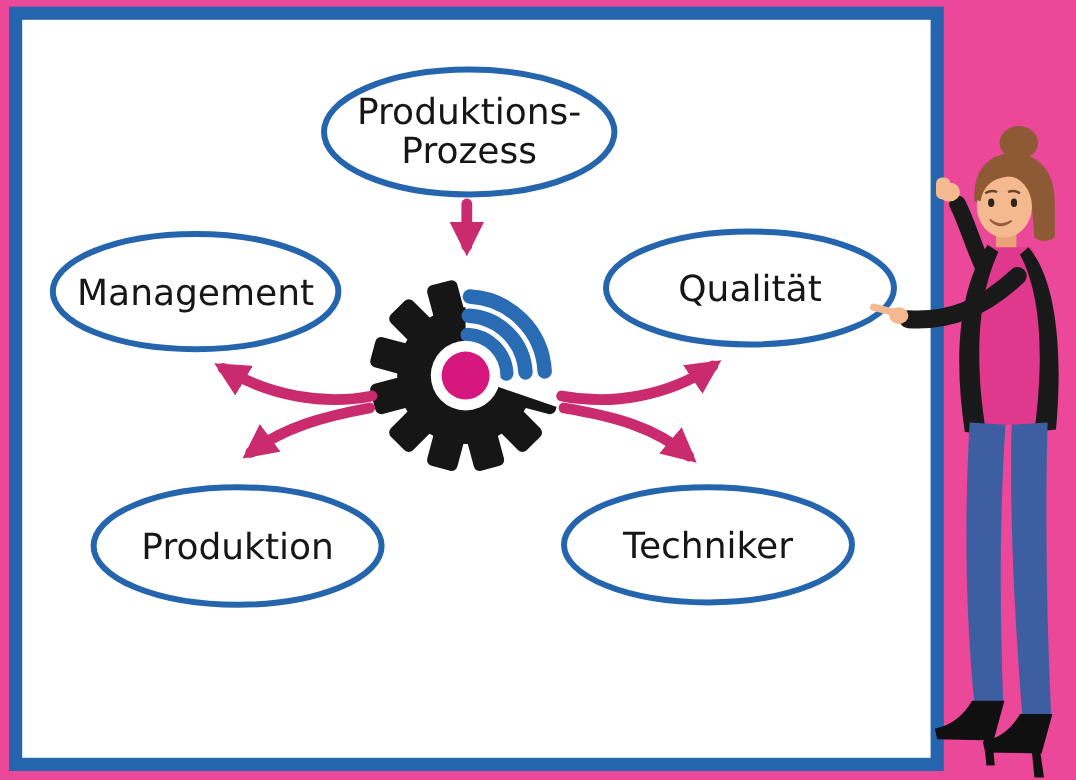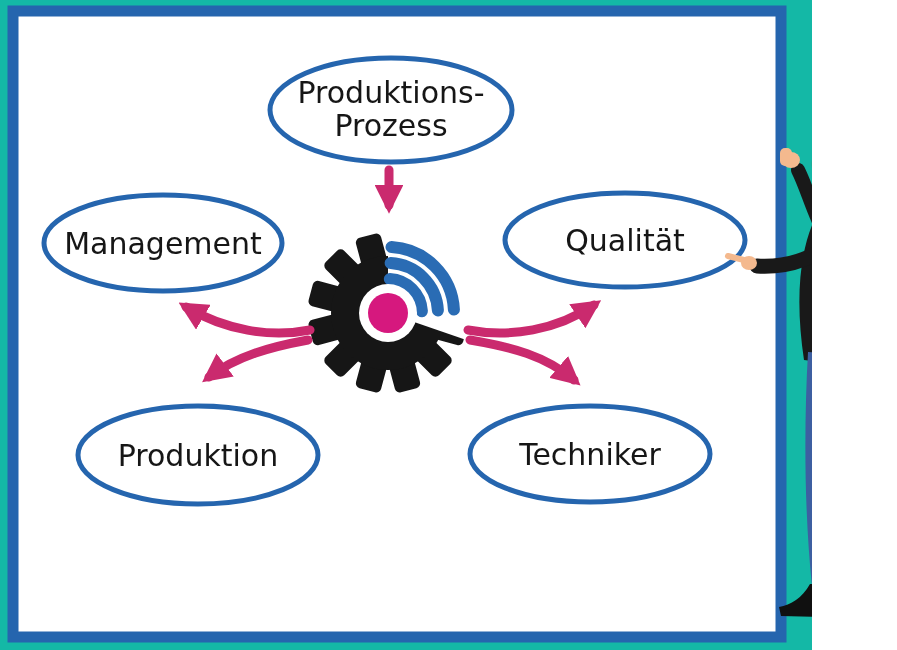--- a/index.html
+++ b/index.html
@@ -1,19 +1,19 @@
 <!DOCTYPE html>
 <html><head>
 <meta charset="utf-8">
 <style>
   html,body{margin:0;padding:0;background:#ffffff;}
   .canvas{
     position:relative;
-    width:812px;height:650px;
-    background:#14b8a6;
+    width:897px;height:650px;
+    background:#ec4899;
     overflow:hidden;
     font-family:"DejaVu Sans", sans-serif;
   }
   .canvas svg{position:absolute;left:0;top:0;}
   text.node-label{
     font-family:"DejaVu Sans", sans-serif;
     font-size:30px;
     fill:#161616;
     text-anchor:middle;
   }

